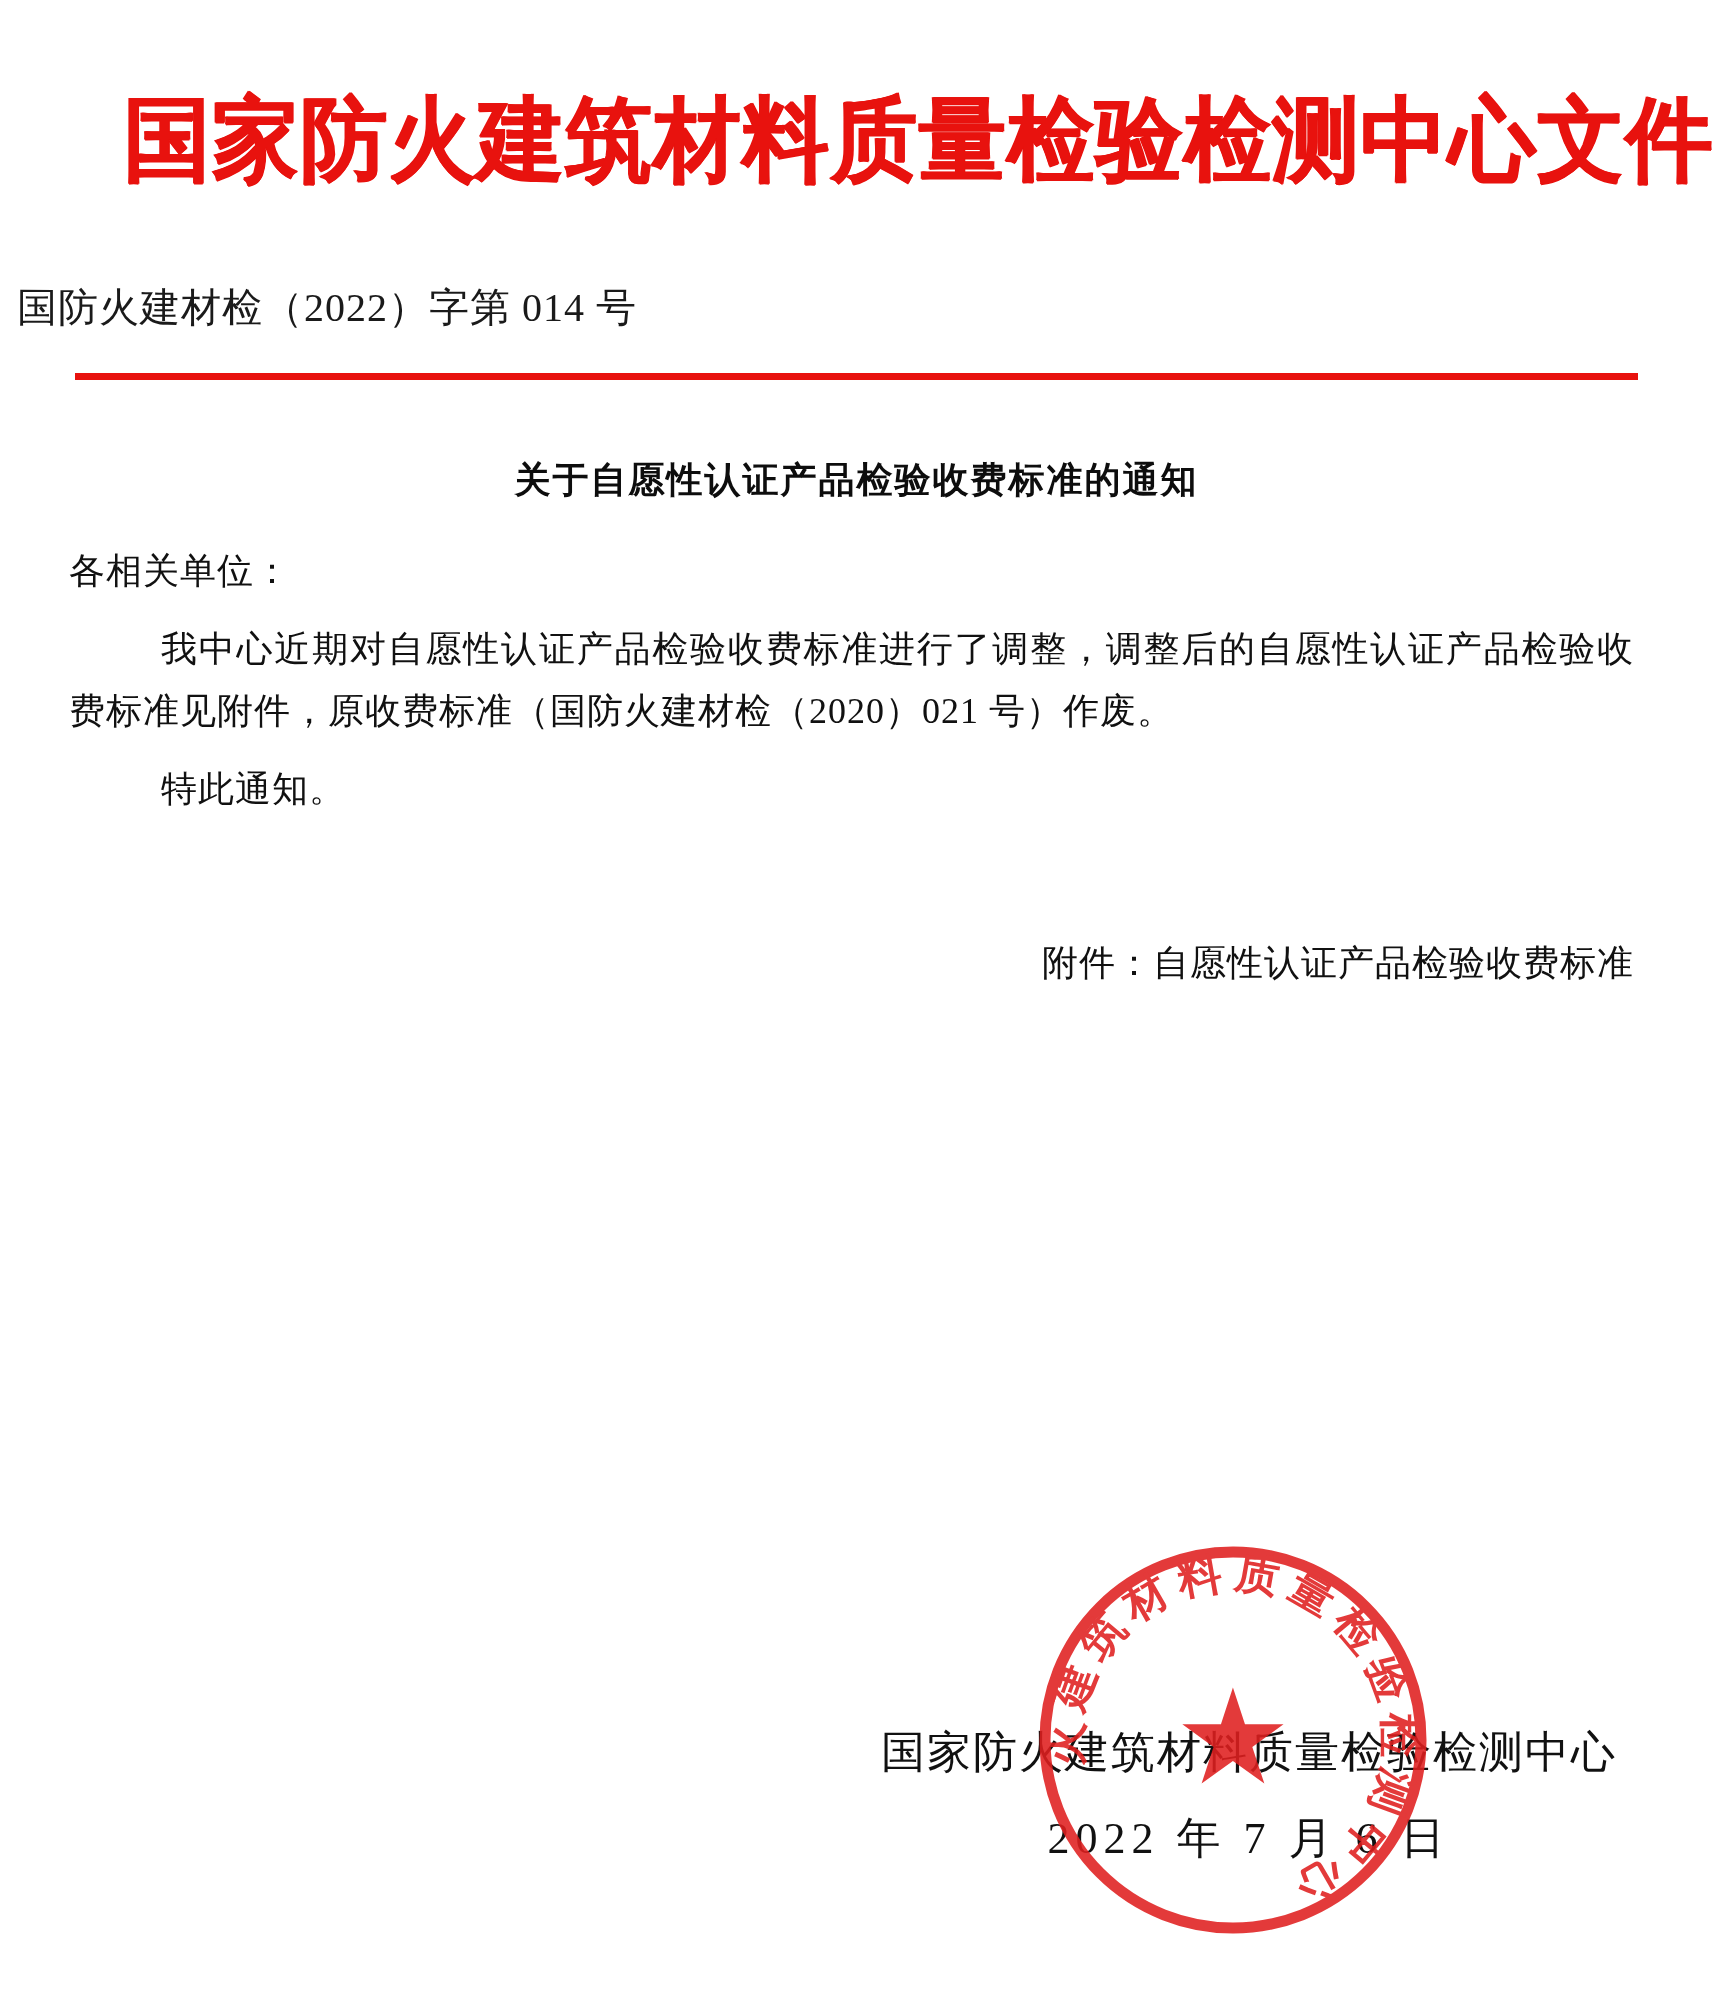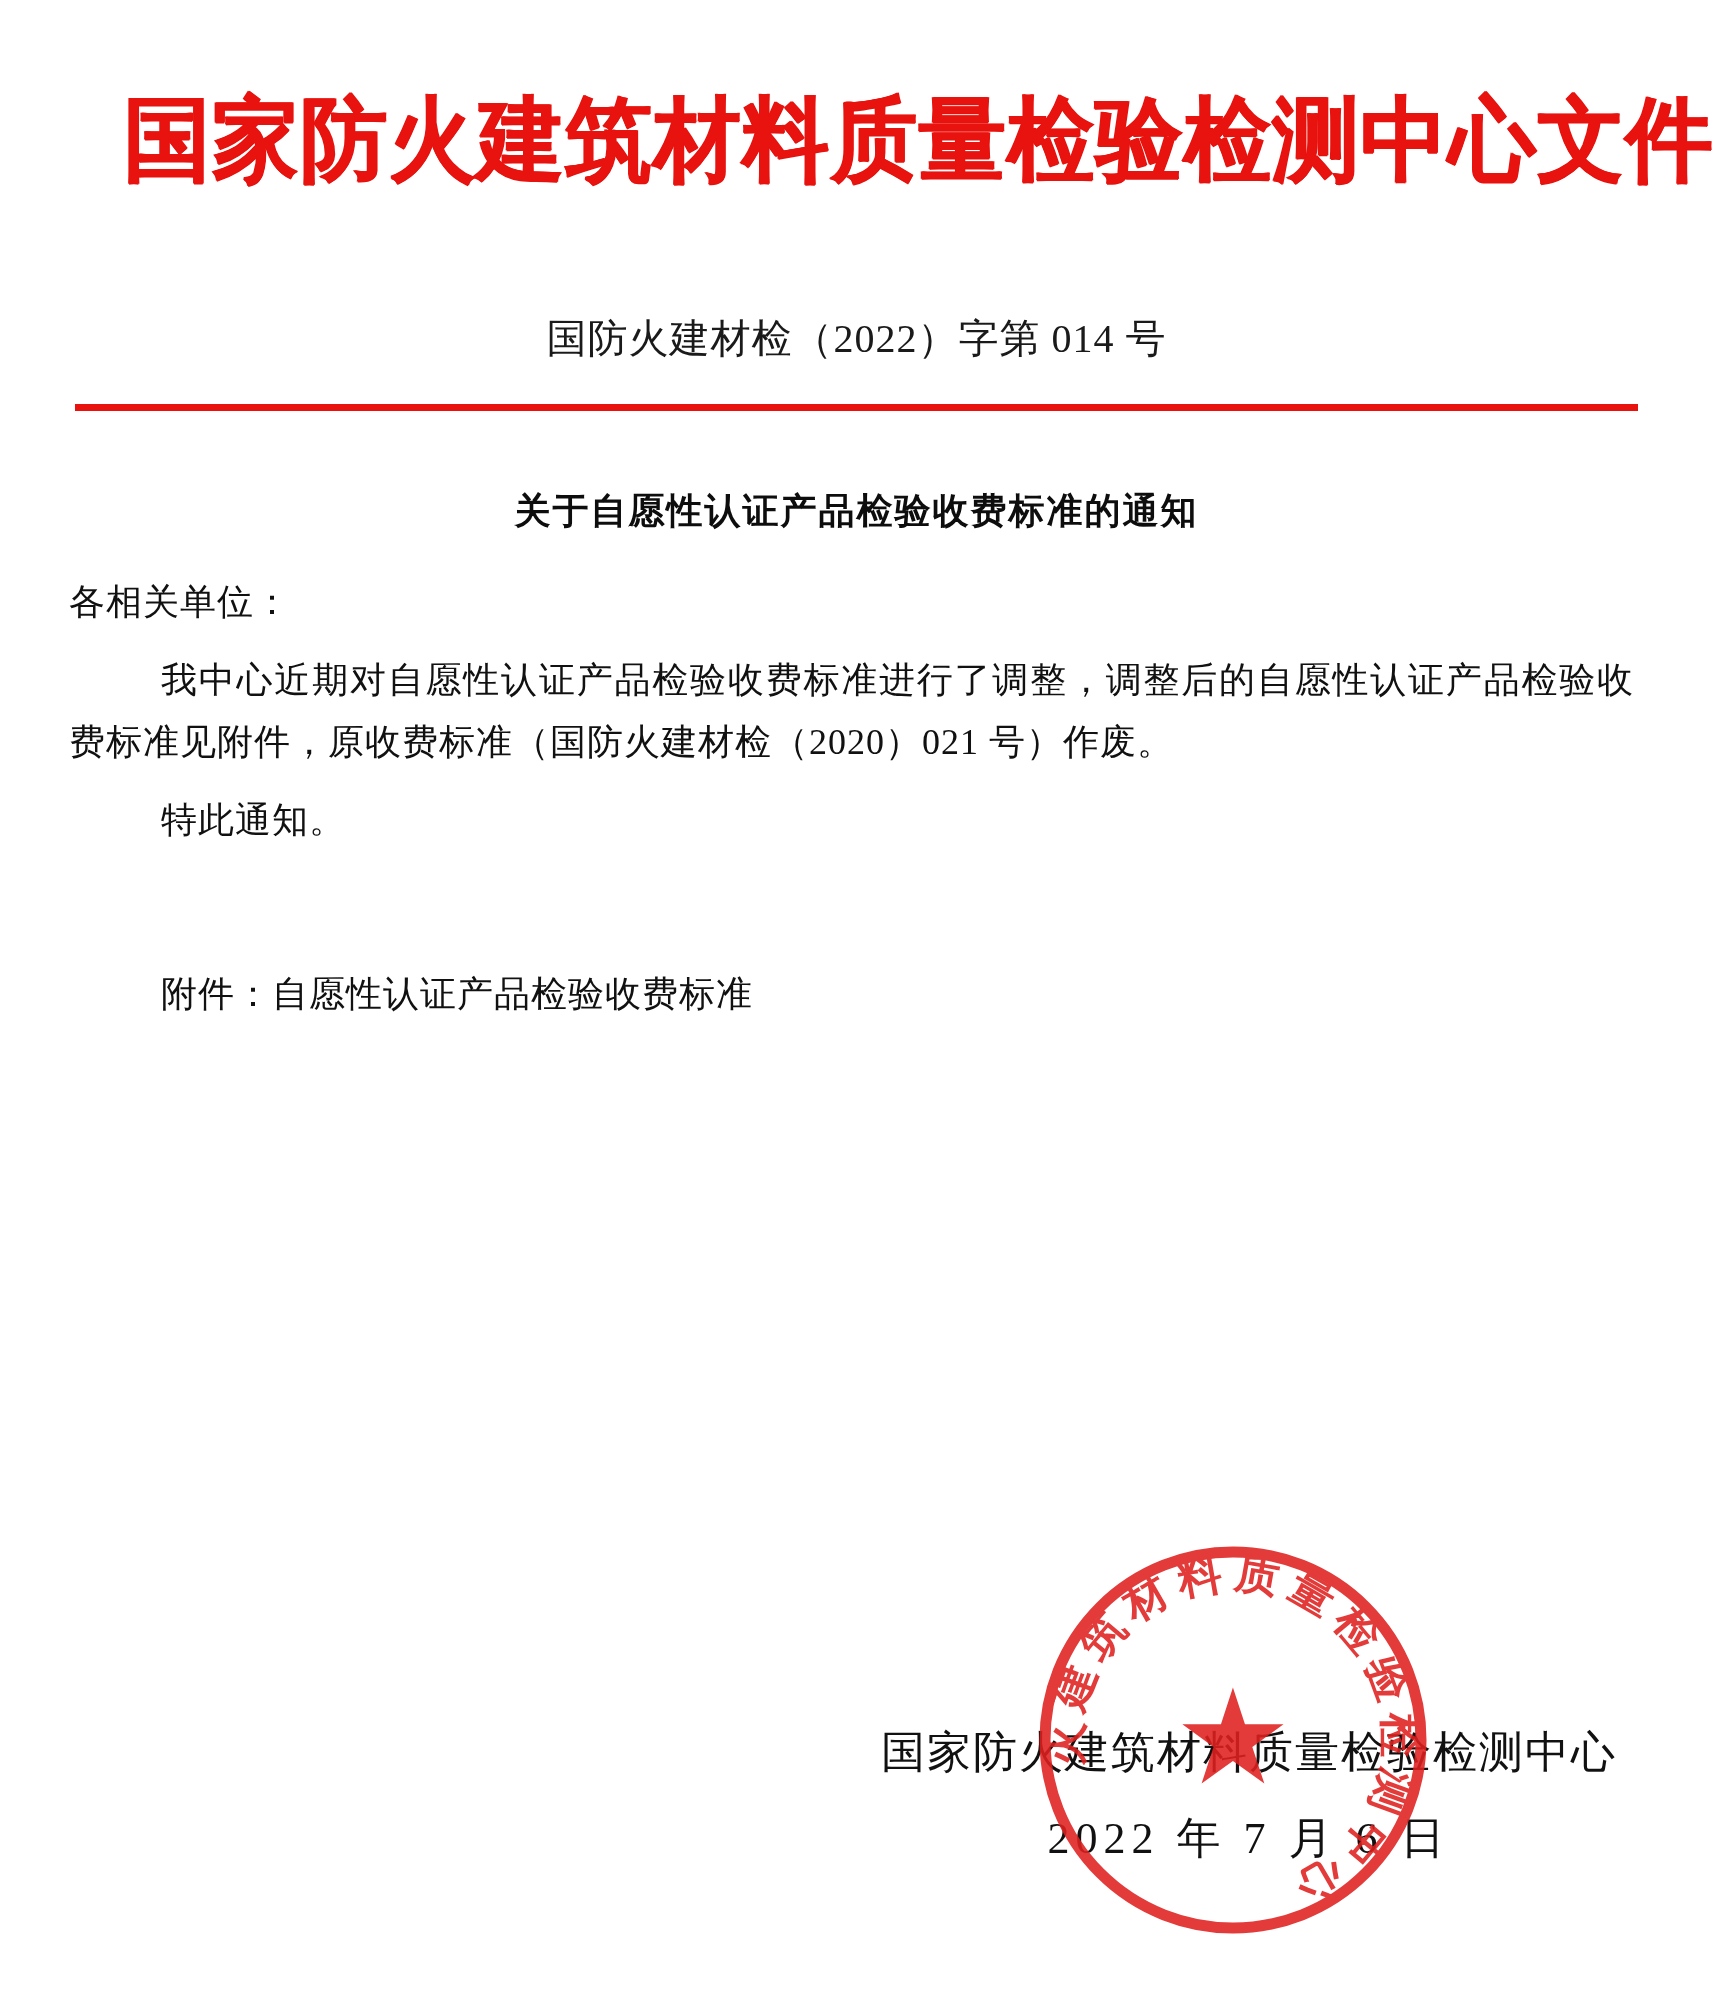--- a/index.html
+++ b/index.html
@@ -34,22 +34,21 @@
     font-size: 92px;
     line-height: 1.12;
     letter-spacing: 2px;
     white-space: nowrap;
     transform: scaleX(0.94);
     transform-origin: center;
     text-shadow: 1px 0 0 #e8120e, -1px 0 0 #e8120e, 0 1px 0 #e8120e;
   }
 
   .doc-number {
-    margin-top: 119px;
-    text-align: center;
+    margin-top: 88px;
     font-size: 40px;
     letter-spacing: 1px;
     color: #1a1a1a;
   }
 
   .red-rule {
     margin: 38px 58px 0 58px;
     height: 7px;
     background: #e8120e;
   }
@@ -83,20 +82,21 @@
     text-justify: inter-ideograph;
   }
 
   .para.short {
     text-align: left;
   }
 
   .attachment {
     margin-top: 112px;
     text-indent: 92px;
+    text-align: right;
   }
 
   
   .signature {
     position: absolute;
     right: 96px;
     bottom: 118px;
     text-align: center;
     font-size: 44px;
     line-height: 1.95;

